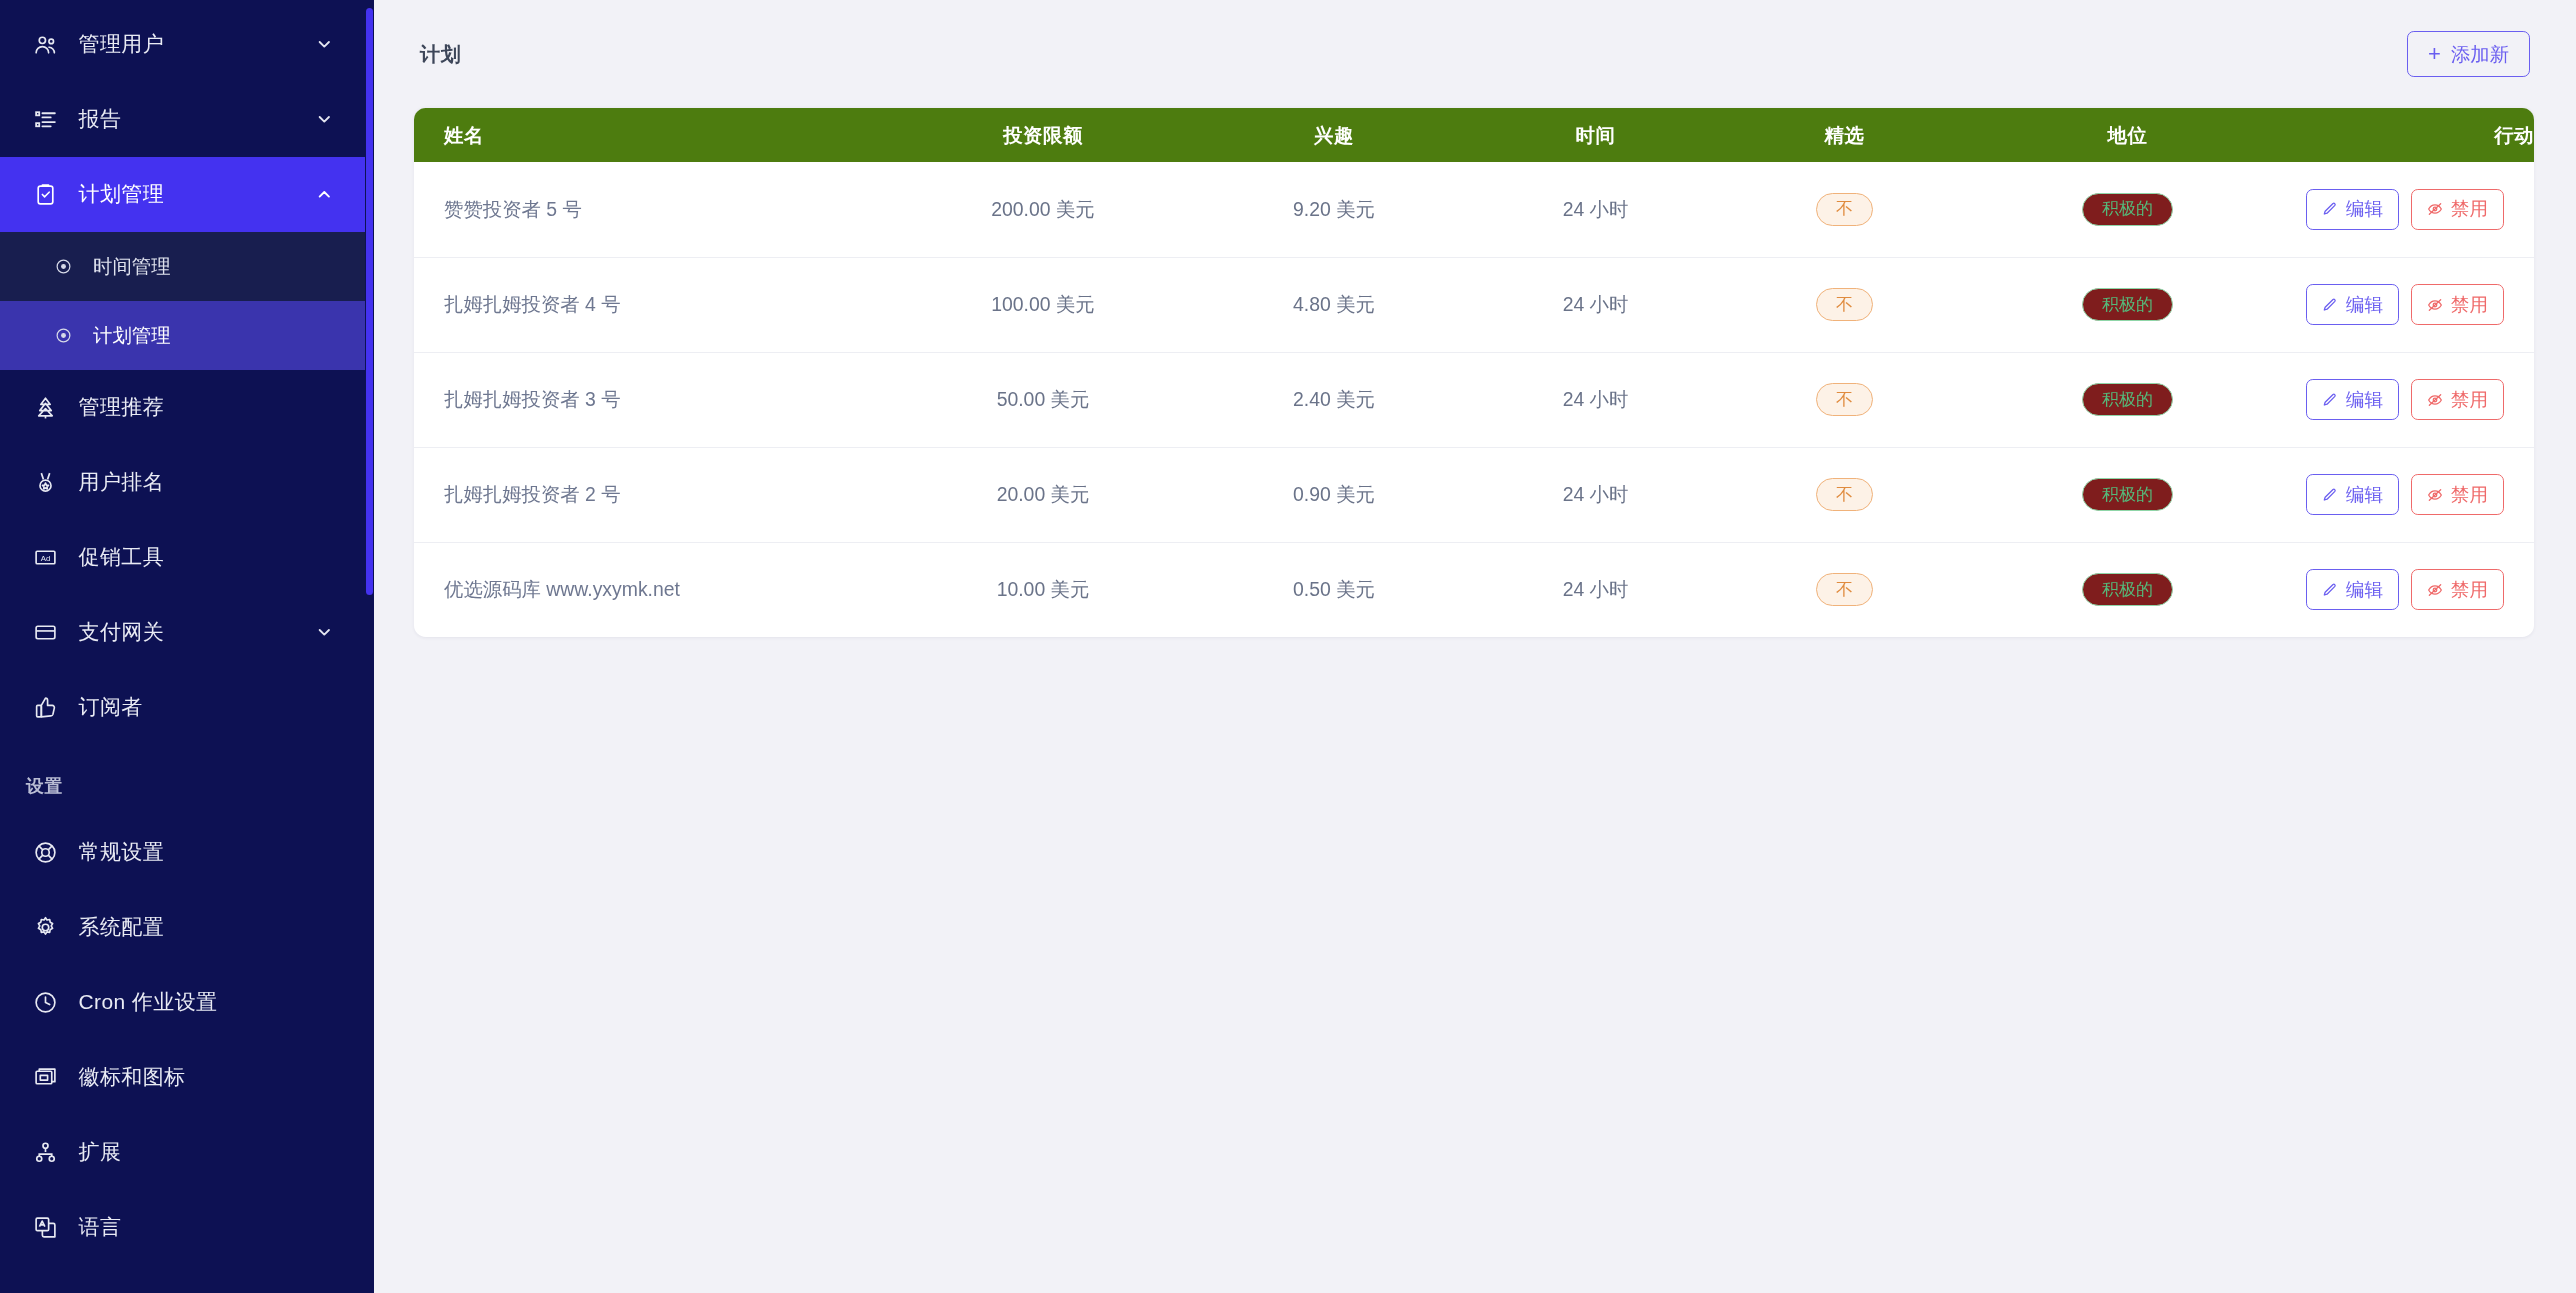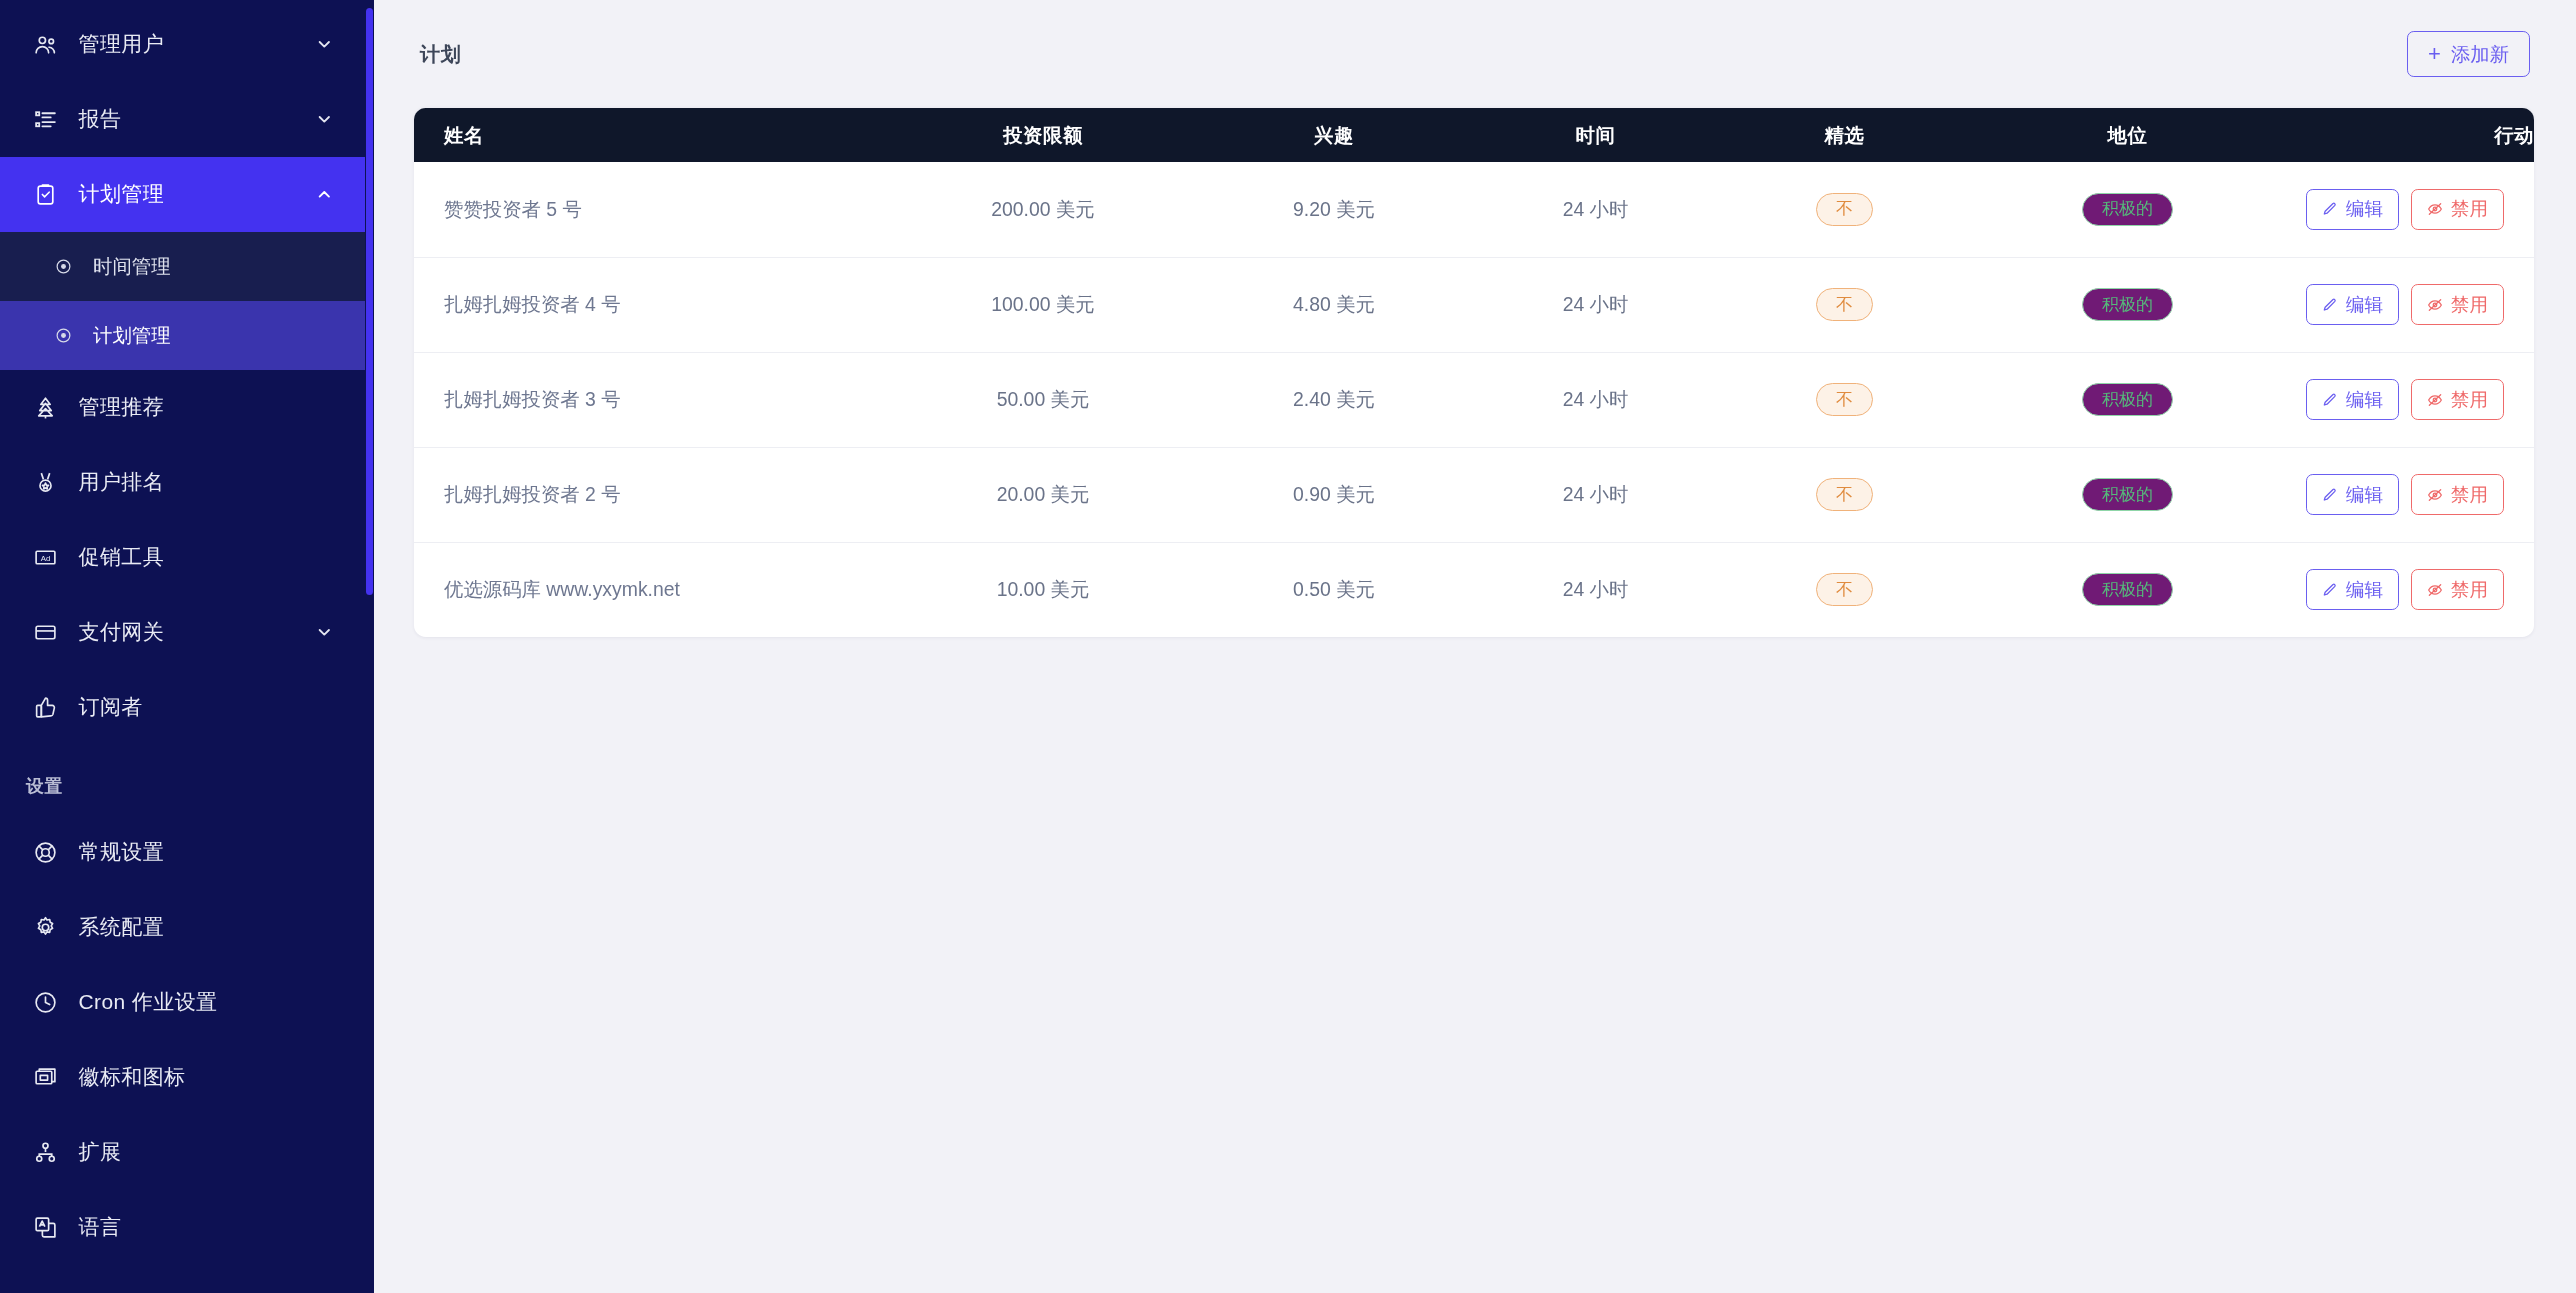--- a/index.html
+++ b/index.html
@@ -157,21 +157,21 @@
 
   .card {
     background: #ffffff;
     border-radius: 11.8px;
     overflow: hidden;
     box-shadow: 0 0.8px 3.4px rgba(40,45,80,0.07);
     width: 2120px;
   }
   table { width: 100%; border-collapse: collapse; table-layout: fixed; }
   thead th {
-    background: #0f172a;
+    background: #4d7c0f;
     color: #ffffff;
     font-size: 19.4px;
     font-weight: bold;
     height: 54px;
     padding: 0;
     letter-spacing: 0.5px;
     white-space: nowrap;
   }
   thead th.c-name   { width: 473px; text-align: left;  padding-left: 30px; }
   thead th.c-invest { width: 312px; text-align: center; }
@@ -196,21 +196,21 @@
 
   .badge {
     display: inline-block;
     padding: 5.9px 18.6px;
     border-radius: 25px;
     font-size: 17px;
     line-height: 1.15;
     white-space: nowrap;
   }
   .badge.warn  { color: #e08b3e; border: 0.8px solid #f0b27a; background: #fdf2e7; }
-  .badge.ok    { color: #55b97a; border: 0.8px solid #8fd6a8; background: #701a75; text-align: center; }
+  .badge.ok    { color: #55b97a; border: 0.8px solid #8fd6a8; background: #7f1d1d; text-align: center; }
 
   .act-wrap { display: inline-flex; gap: 11.8px; justify-content: flex-end; }
   .btn {
     display: inline-flex;
     align-items: center;
     gap: 8px;
     height: 41px;
     padding: 0 15px;
     border-radius: 6.8px;
     font-size: 18.6px;

